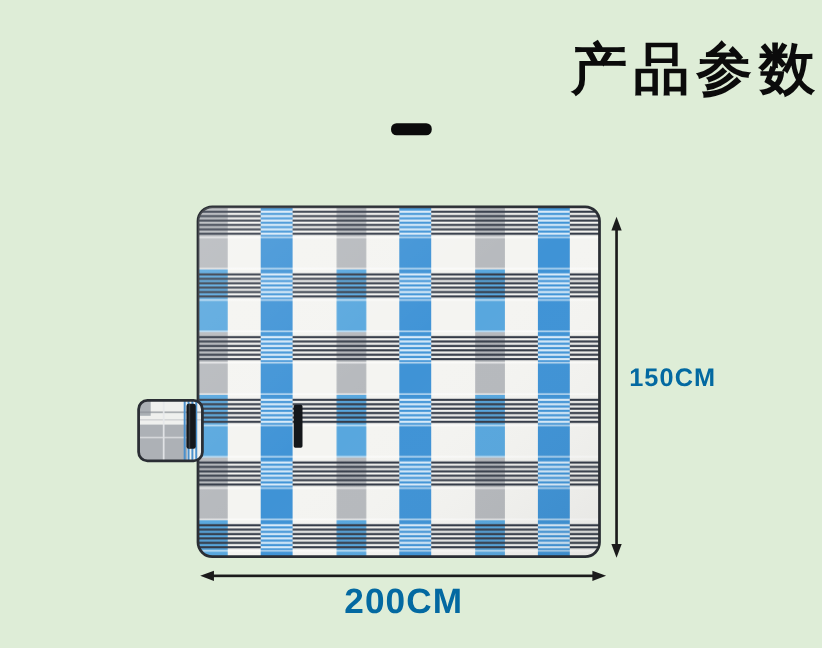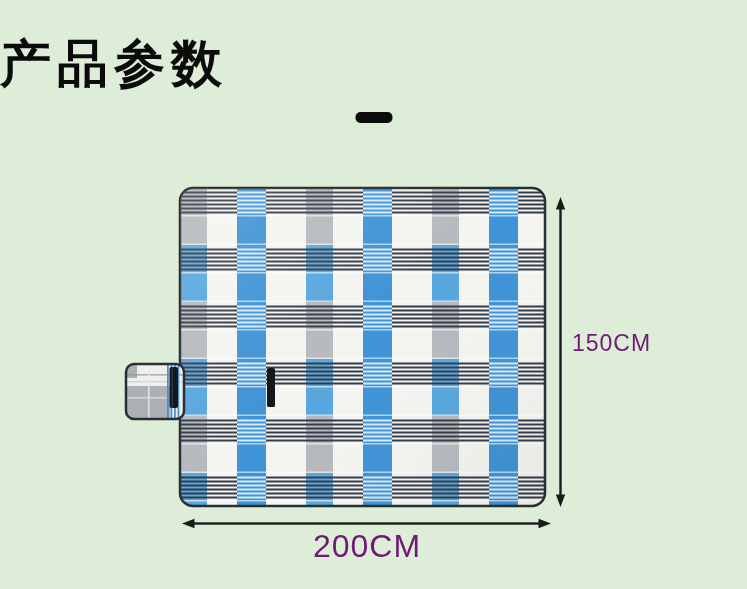--- a/index.html
+++ b/index.html
@@ -12,21 +12,21 @@
     position: relative;
     overflow: hidden;
     background: #deedd7;
     font-family: "Liberation Sans", "DejaVu Sans", sans-serif;
   }
   .page-title {
     position: absolute;
     top: 36px;
     left: 0;
     right: 0;
-    text-align: left;
+    text-align: right;
     font-family: "Liberation Serif", "DejaVu Serif", serif;
     font-size: 51px;
     font-weight: 700;
     letter-spacing: 6px;
     color: #0b0b0b;
     line-height: 1.1;
   }
   .title-divider {
     position: absolute;
     top: 112px;
@@ -36,22 +36,22 @@
     height: 11px;
     border-radius: 5px;
     background: #0b0b0b;
   }
   .scene {
     position: absolute;
     inset: 0;
   }
   .dim-label {
     position: absolute;
-    color: #701a75;
-    font-weight: 400;
+    color: #0369a1;
+    font-weight: 700;
     letter-spacing: 1px;
   }
   .dim-label.height {
     left: 572px;
     top: 330px;
     font-size: 23px;
   }
   .dim-label.width {
     left: 183px;
     top: 528px;

